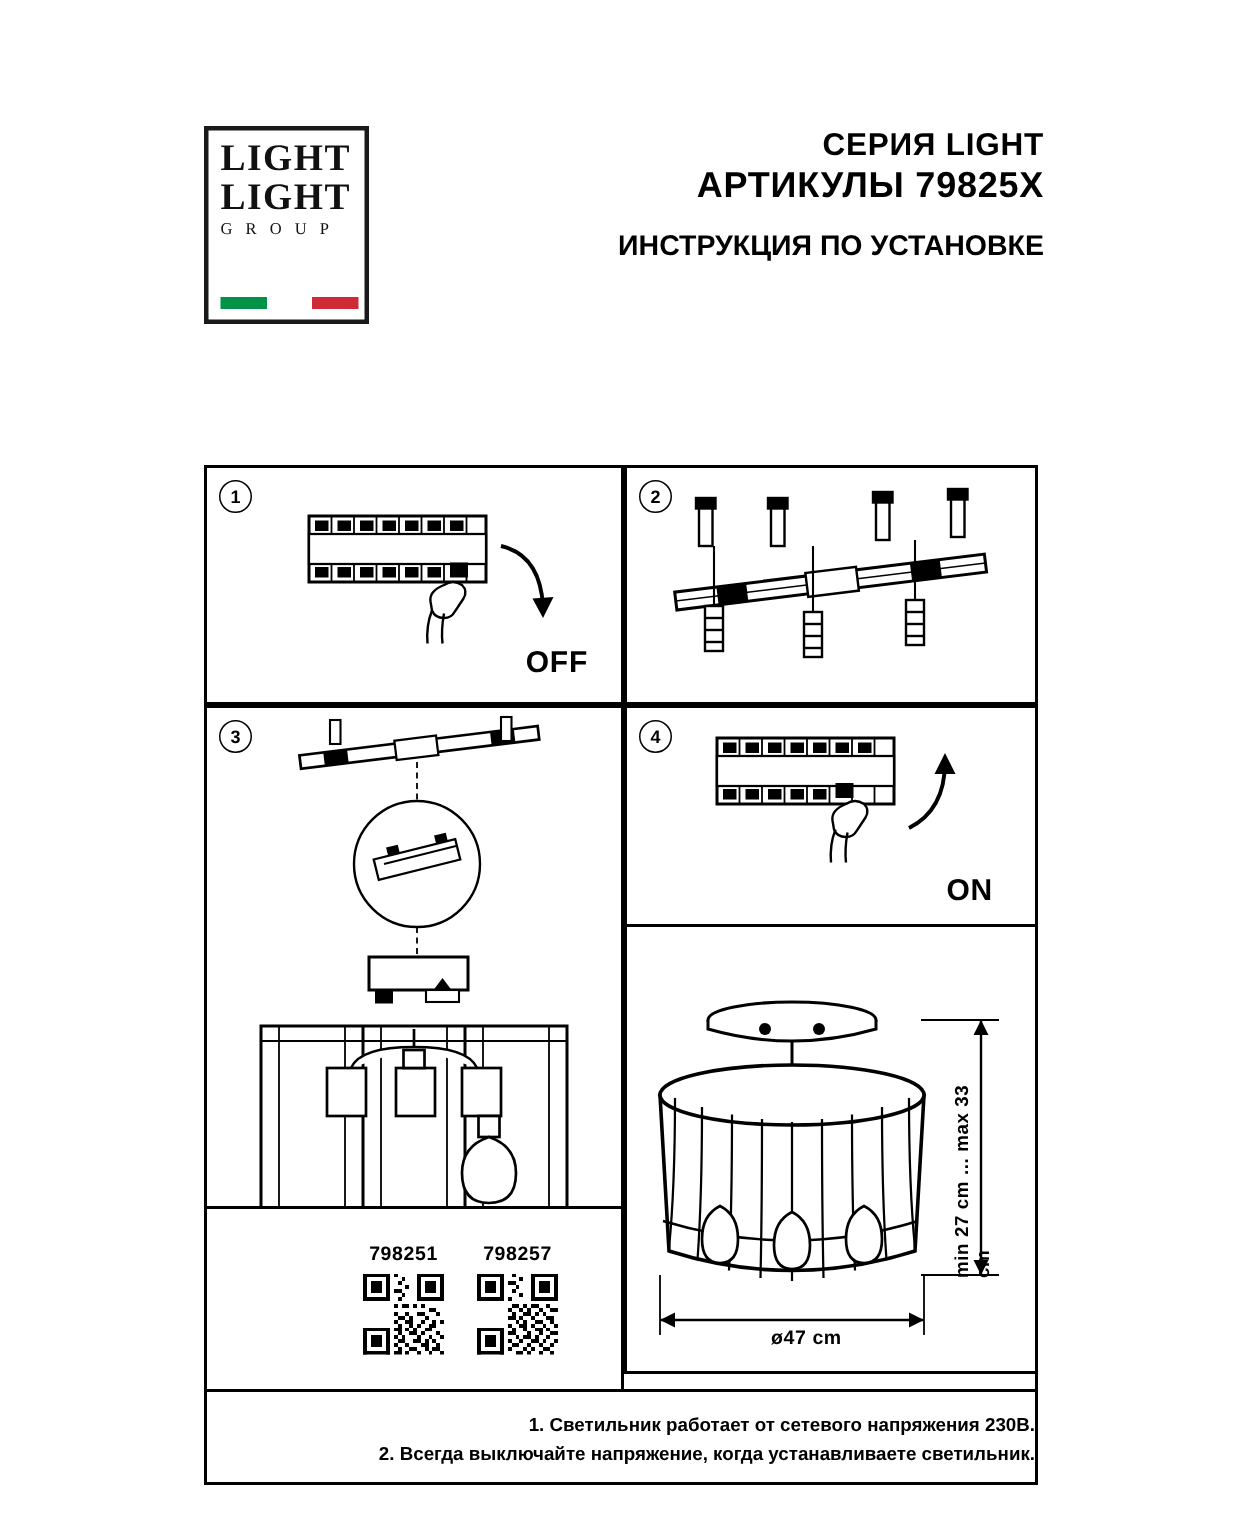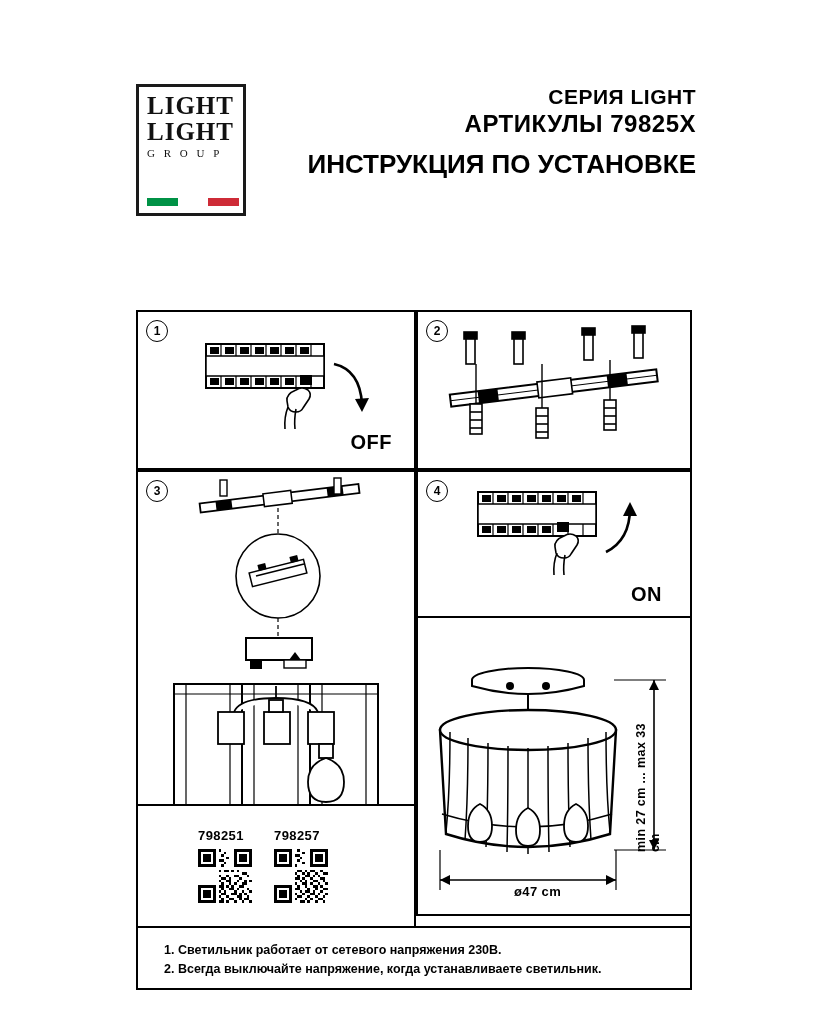--- a/index.html
+++ b/index.html
@@ -15,35 +15,35 @@
   .logo-group{font-family:"Liberation Serif",serif;font-size:11px;letter-spacing:3px;color:#111;margin-top:2px;}
   .flag{position:absolute;left:8px;bottom:7px;width:92px;height:8px;display:flex;}
   .flag i{display:block;flex:1;height:100%;}
   .flag .g{background:#009246;}
   .flag .w{background:#ffffff;}
   .flag .r{background:#ce2b37;}
 
   .title-block{position:absolute;left:120px;top:0;width:440px;text-align:right;}
   .t-series{font-size:21px;font-weight:bold;letter-spacing:.5px;line-height:26px;}
   .t-art{font-size:24px;font-weight:bold;letter-spacing:.5px;line-height:28px;}
-  .t-instr{font-size:26px;font-weight:bold;line-height:25px;margin-top:14px;}
+  .t-instr{font-size:19px;font-weight:bold;line-height:25px;margin-top:14px;}
 
   
   .frame{position:absolute;left:136px;top:310px;width:556px;height:680px;border:2px solid #000;box-sizing:border-box;}
 
   .cell{position:absolute;box-sizing:border-box;}
   .bd{border:2px solid #000;}
 
   .num{position:absolute;width:20px;height:20px;border:1.6px solid #000;border-radius:50%;font-size:12px;font-weight:bold;display:flex;align-items:center;justify-content:center;line-height:1;}
 
   .lbl{font-size:20px;font-weight:bold;letter-spacing:.5px;}
 
   
   .qr-codes{position:absolute;left:0;top:0;width:100%;height:100%;}
-  .qr-item{position:absolute;}
+  .qr-item{position:absolute;text-align:center;margin-left:44px;}
   .qr-code{font-size:13px;font-weight:bold;letter-spacing:.4px;margin-bottom:6px;}
   .qr-img{width:54px;height:54px;}
 
   
   .vert-dim{position:absolute;font-size:12.5px;font-weight:bold;writing-mode:vertical-rl;transform:rotate(180deg);letter-spacing:.4px;}
   .horiz-dim{position:absolute;font-size:13px;font-weight:bold;letter-spacing:.4px;}
   svg{display:block;}
 </style>
 </head>
 <body>
@@ -503,21 +503,21 @@
                 <rect x="13" y="20" width="1" height="1"></rect>
               <rect x="16" y="20" width="1" height="1"></rect>
                 <rect x="19" y="20" width="1" height="1"></rect>
             </g>
           </svg>
         </div>
 
       </div>
     </div>
 
-    <div class="cell bd" style="left:-2px;top:614px;width:556px;height:64px;">
+    <div class="cell bd" style="left:-2px;top:614px;width:556px;height:64px;text-align:right;">
       <div style="padding:13px 0 0 26px;">
         <div style="font-size:12.5px;font-weight:bold;line-height:19px;">1. Светильник работает от сетевого напряжения 230В.</div>
         <div style="font-size:12.5px;font-weight:bold;line-height:19px;">2. Всегда выключайте напряжение, когда устанавливаете светильник.</div>
       </div>
     </div>
 
   </div>
 </div>
 
 </body></html>

